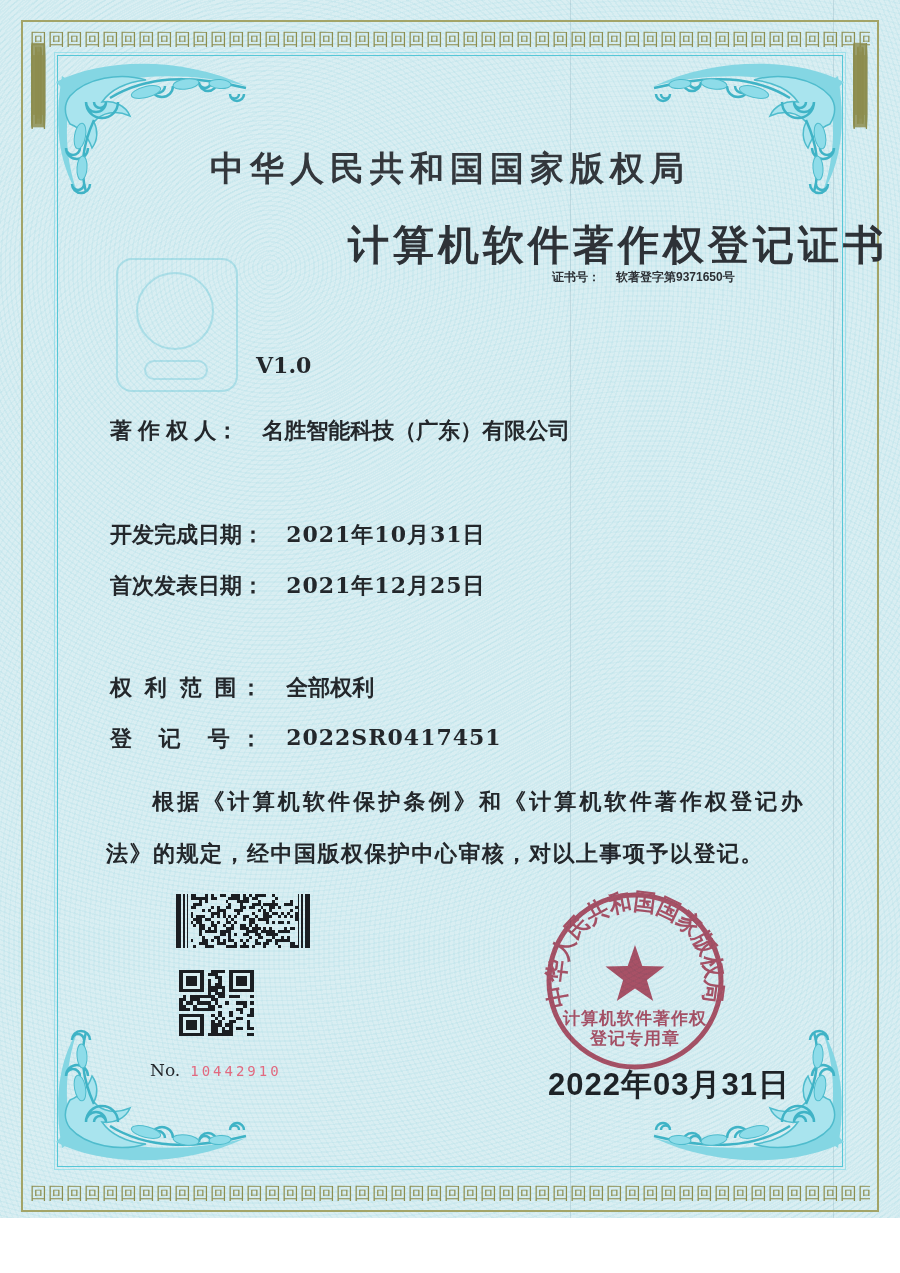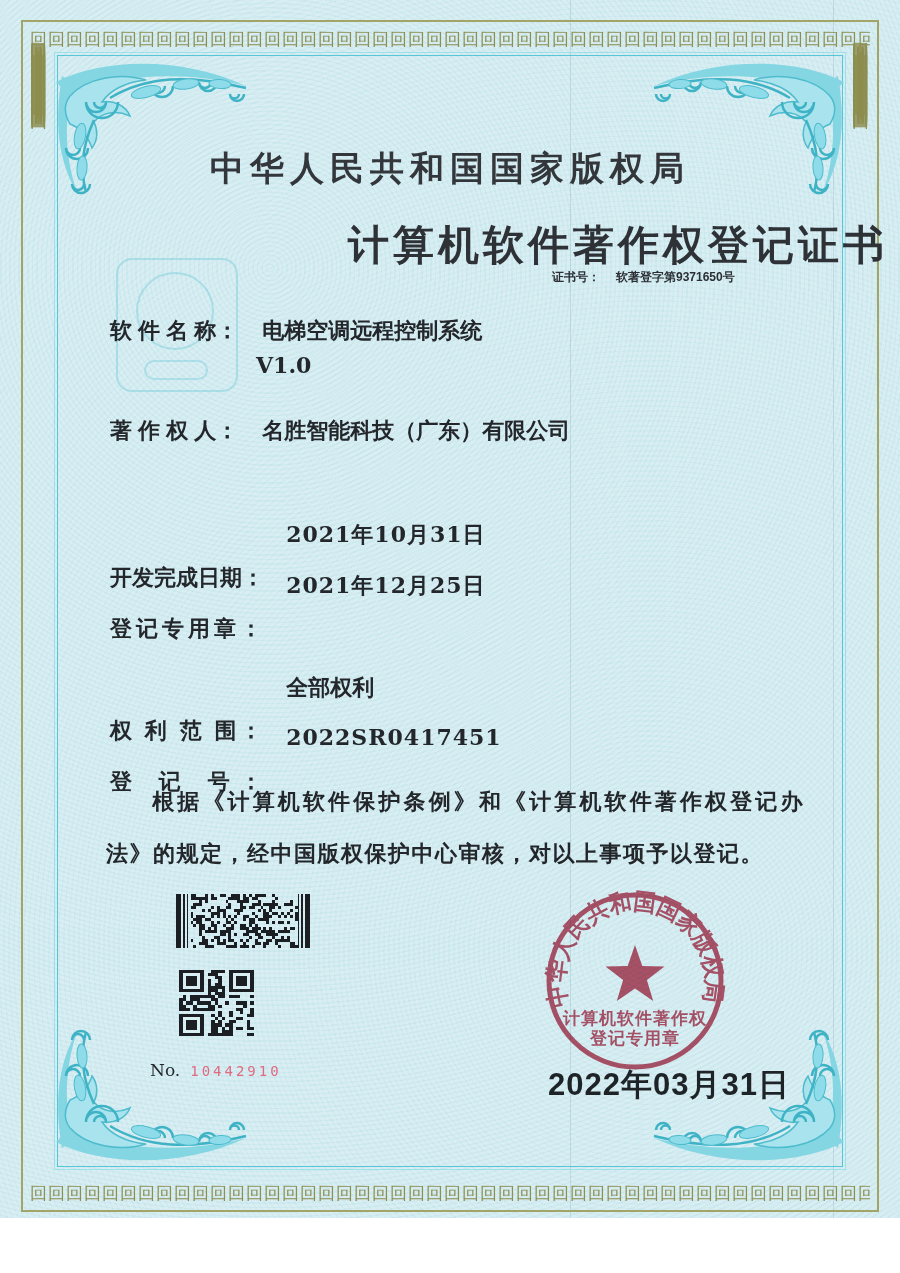--- a/index.html
+++ b/index.html
@@ -36,21 +36,21 @@
   
   .authority{position:absolute;left:0;right:0;top:146px;text-align:center;margin:0;
     font-size:34px;font-weight:700;letter-spacing:6px;color:#33373c;}
   .cert-title{position:absolute;left:0;right:0;top:206px;text-align:right;margin:12px;
     font-size:41px;font-weight:700;letter-spacing:4px;color:#2e3237;}
   .certno{position:absolute;left:552px;top:269px;font-size:12px;font-weight:700;color:#2b2f34;}
   .certno .gap{display:inline-block;width:16px;}
   .row{position:absolute;left:110px;color:#23272b;font-size:22px;font-weight:700;white-space:nowrap;}
   .flabel{display:inline-block;text-align:justify;text-align-last:justify;vertical-align:top;}
   .flabel-sm{width:128px;}
-  .flabel-lg{width:152px;margin-top:43px;}
+  .flabel-lg{width:152px;}
   .fvalue{margin-left:18px;}
   .serif{font-family:"DejaVu Serif",serif;font-weight:600;letter-spacing:1px;}
   .version{position:absolute;left:256px;top:352px;font-size:22px;color:#23272b;
     font-family:"DejaVu Serif",serif;font-weight:600;}
   .statement{position:absolute;left:106px;top:776px;width:698px;margin:0;
     font-size:22px;font-weight:600;color:#23272b;line-height:52px;
     text-indent:2.1em;letter-spacing:1.5px;text-align:justify;}
   
   .barcode{position:absolute;left:176px;top:894px;width:136px;height:54px;}
   .qrcode{position:absolute;left:179px;top:970px;width:75px;height:66px;}
@@ -118,38 +118,34 @@
 
   <div class="watermark"></div>
 
   <h1 class="authority">中华人民共和国国家版权局</h1>
   <h2 class="cert-title">计算机软件著作权登记证书</h2>
 
   <div class="certno">
     <span>证书号：</span><span class="gap"></span><span>软著登字第9371650号</span>
   </div>
 
-  <div class="row" style="top:316px">
-    <span class="flabel flabel-sm">软 件 名 称：</span>
-    <span class="fvalue">电梯空调远程控制系统</span>
-  </div>
   <div class="version">V1.0</div>
 
   <div class="row" style="top:416px">
     <span class="flabel flabel-sm">著 作 权 人：</span>
     <span class="fvalue">名胜智能科技（广东）有限公司</span>
   </div>
 
   <div class="row" style="top:520px">
     <span class="flabel flabel-lg">开发完成日期：</span>
     <span class="fvalue serif">2021年10月31日</span>
   </div>
 
   <div class="row" style="top:571px">
-    <span class="flabel flabel-lg">登记专用章：</span>
+    <span class="flabel flabel-lg">首次发表日期：</span>
     <span class="fvalue serif">2021年12月25日</span>
   </div>
 
 
   <div class="row" style="top:673px">
     <span class="flabel flabel-lg">权 利 范 围：</span>
     <span class="fvalue">全部权利</span>
   </div>
 
   <div class="row" style="top:724px">

